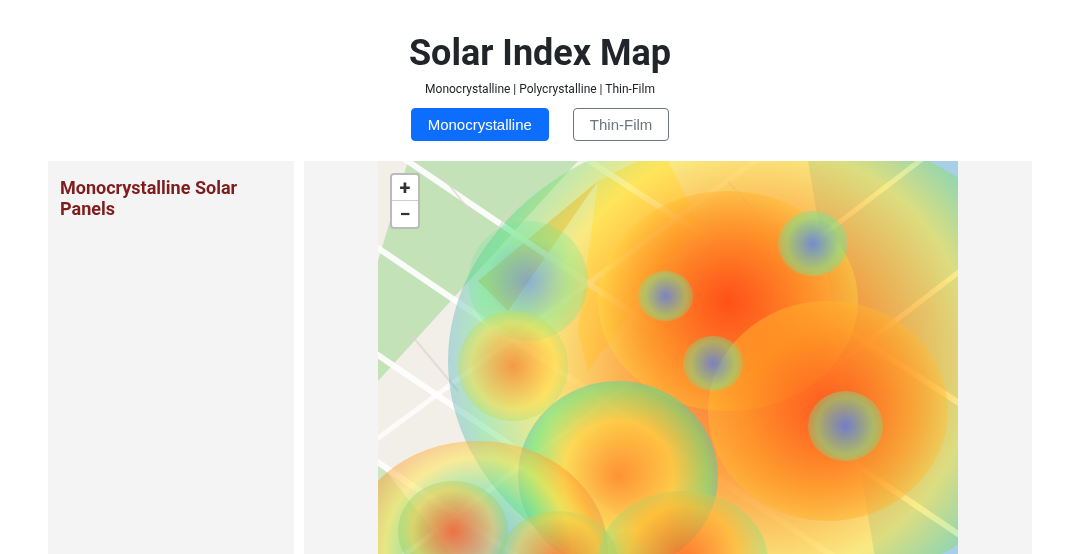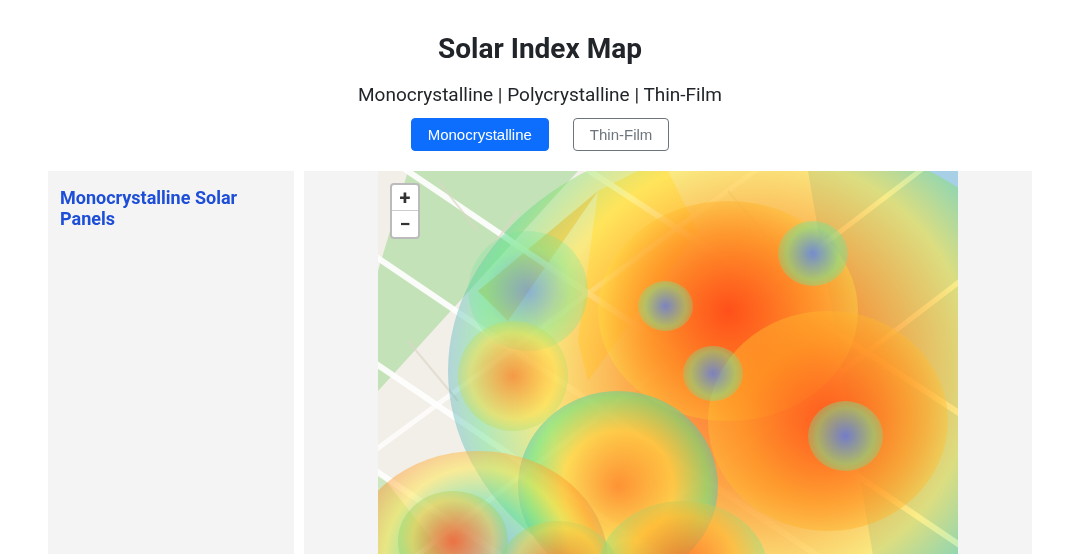--- a/index.html
+++ b/index.html
@@ -10,28 +10,28 @@
     body {
       font-family: -apple-system, BlinkMacSystemFont, "Segoe UI", Roboto, Helvetica, Arial, sans-serif;
       background: #fff;
       color: #212529;
     }
     .header {
       text-align: center;
       padding: 32px 16px 0;
     }
     .header-title {
-      font-size: 28px;
+      font-size: 36px;
       font-weight: 700;
       color: #212529;
     }
     .header-subtitle {
-      font-size: 19px;
-      color: #212529;
-      margin-top: 18px;
+      font-size: 12px;
+      color: #212529;
+      margin-top: 8px;
     }
     .tabs {
       display: flex;
       justify-content: center;
       gap: 24px;
       margin-top: 12px;
       margin-bottom: 20px;
     }
     .tab-button {
       background: #fff;
@@ -55,21 +55,21 @@
     .sidebar {
       width: 246px;
       flex-shrink: 0;
       background: #f4f4f4;
       padding: 16px 12px;
     }
     .sidebar-title {
       font-size: 18px;
       font-weight: 700;
       margin-bottom: 8px;
-      color: #1d4ed8;
+      color: #7f1d1d;
     }
     .sidebar-text {
       font-size: 13px;
       line-height: 1.45;
       color: #212529;
     }
     .map-panel {
       flex: 1;
       background: #f4f4f4;
       display: flex;

